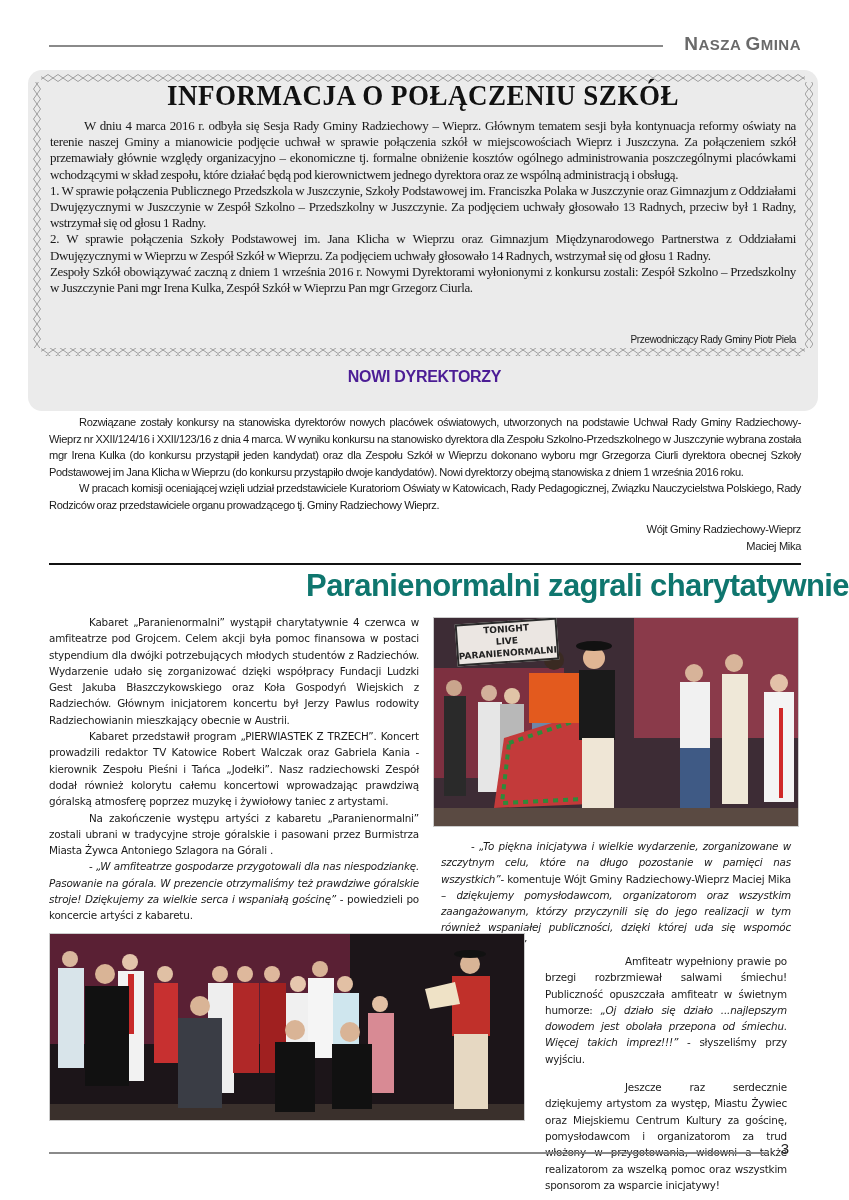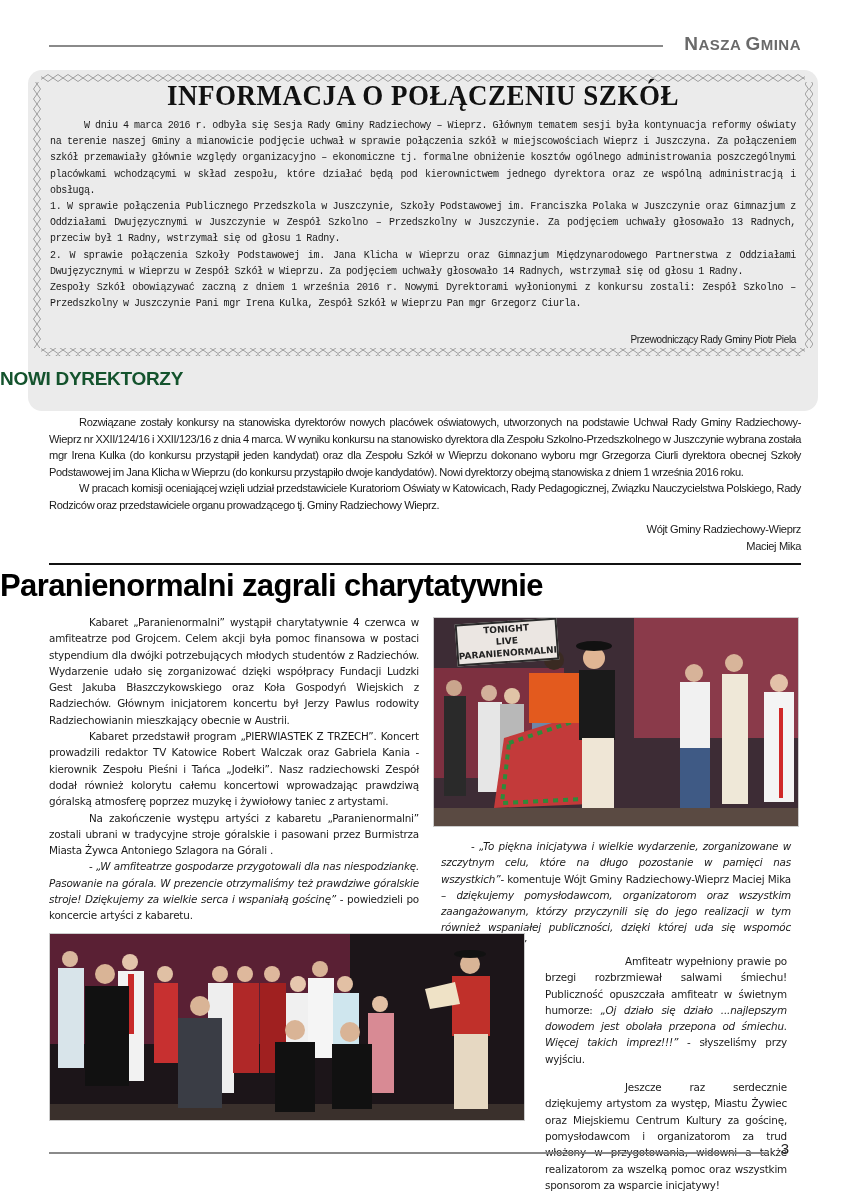--- a/index.html
+++ b/index.html
@@ -9,36 +9,36 @@
   
   .page-header { position: absolute; left: 49px; top: 33px; width: 752px; height: 22px; text-align: right; }
   .page-header .rule { position: absolute; left: 0; top: 12px; width: 614px; height: 2px; background: #8a8a8a; }
   .page-header .brand { position: absolute; right: 0; top: 0; font-family: "Liberation Sans", sans-serif; font-weight: bold; font-size: 15px; color: #6a6a6a; letter-spacing: 0.5px; }
   .page-header .brand .big { font-size: 19px; }
 
   
   .info-box { position: absolute; left: 28px; top: 70px; width: 790px; height: 341px; background: #ebebeb; border-radius: 14px; }
   .info-box .frame { position: absolute; left: 5px; top: 4px; right: 5px; bottom: 4px; pointer-events: none; }
   .info-title { position: absolute; left: 0; right: 0; top: 10px; text-align: center; font-family: "Liberation Serif", serif; font-weight: bold; font-size: 27px; letter-spacing: 0.5px; color: #111; transform: scaleY(1.1); }
-  .info-body { position: absolute; left: 22px; right: 22px; top: 48px; font-family: Liberation Mono, monospace; font-size: 10px; line-height: 16.2px; text-align: justify; letter-spacing: -0.35px; word-spacing: -0.4px; color: #1a1a1a; }
+  .info-body { position: absolute; left: 22px; right: 22px; top: 48px; font-family: Liberation Serif, serif; font-size: 13px; line-height: 16.2px; text-align: justify; letter-spacing: -0.35px; word-spacing: -0.4px; color: #1a1a1a; }
   .info-body p { margin: 0; }
   .info-body .indent { text-indent: 34px; }
   .info-sign { position: absolute; right: 22px; top: 264px; font-family: Liberation Sans, sans-serif; font-size: 10px; letter-spacing: -0.35px; }
 
   
-  .section2-title { position: absolute; left: 0; right: 0; top: 368px; font-family: "Liberation Sans", sans-serif; font-weight: bold; font-size: 19px; letter-spacing: -0.3px; color: #14532d; }
+  .section2-title { position: absolute; left: 0; right: 0; top: 368px; text-align: center; font-family: "Liberation Sans", sans-serif; font-weight: bold; font-size: 16px; letter-spacing: -0.3px; color: #4c1d95; }
   .section2-body { position: absolute; left: 49px; width: 752px; top: 414px; font-family: "Liberation Sans", sans-serif; font-size: 11.1px; line-height: 16.6px; text-align: justify; letter-spacing: -0.35px; word-spacing: -0.4px; }
   .section2-body p { margin: 0; }
   .section2-body .indent { text-indent: 30px; }
   .section2-sign { position: absolute; right: 48px; top: 521px; text-align: right; font-family: "Liberation Sans", sans-serif; font-size: 11.1px; line-height: 16.6px; letter-spacing: -0.35px; }
 
   .thick-rule { position: absolute; left: 49px; width: 752px; top: 563px; height: 2px; background: #111; }
 
   
-  .section3-title { position: absolute; left: 0; right: 0; top: 568px; text-align: left; font-family: "Liberation Sans", sans-serif; font-weight: bold; font-size: 31px; letter-spacing: -0.6px; color: #000000; }
+  .section3-title { position: absolute; left: 0; right: 0; top: 568px; text-align: right; font-family: "Liberation Sans", sans-serif; font-weight: bold; font-size: 31px; letter-spacing: -0.6px; color: #0f766e; }
 
   .col-left { position: absolute; left: 49px; width: 370px; top: 614px; font-family: "DejaVu Sans", sans-serif; font-size: 10.4px; line-height: 16.3px; text-align: justify; letter-spacing: -0.2px; }
   .col-left p { margin: 0; }
   .col-left .indent { text-indent: 40px; }
   .col-left em { font-style: italic; }
 
   .photo { position: absolute; overflow: hidden; border: 1px solid #ccc; }
   .photo-1 { left: 433px; top: 617px; width: 366px; height: 210px; background: linear-gradient(180deg,#3a2a33 0%, #6b2a3a 35%, #7a4050 55%, #3a2a2a 100%); }
   .photo-2 { left: 49px; top: 933px; width: 476px; height: 188px; background: linear-gradient(90deg,#3a1c28 0%, #4a1f30 45%, #1b1416 70%, #111 100%); }
 

